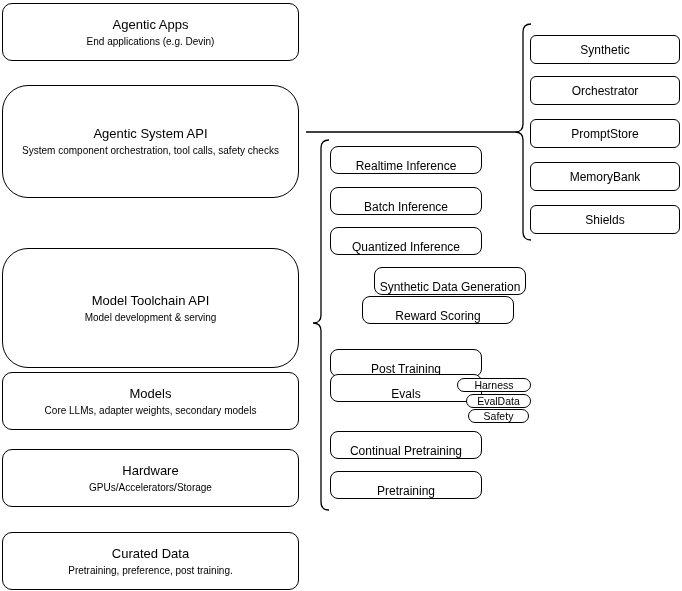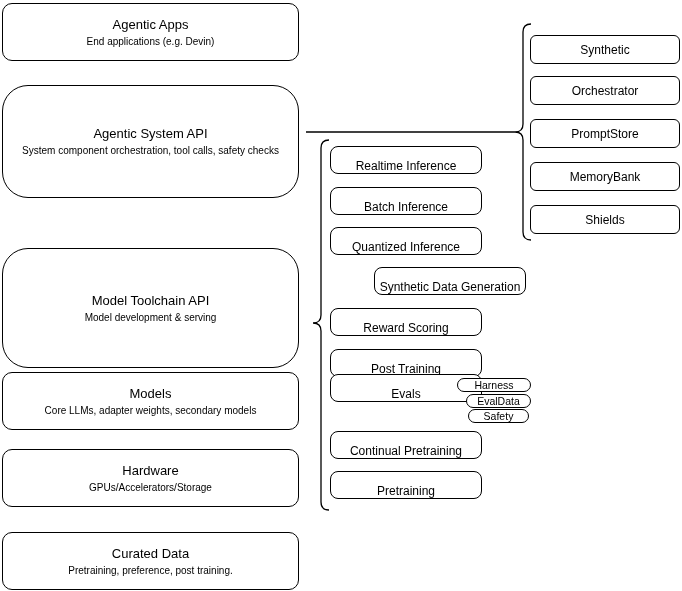--- a/index.html
+++ b/index.html
@@ -122,21 +122,21 @@
   </div>
   <div class="mini-box" style="top:187px;">
     <span>Batch Inference</span>
   </div>
   <div class="mini-box" style="top:227px;">
     <span>Quantized Inference</span>
   </div>
   <div class="mini-box" style="top:267px;margin-left:44px;">
     <span>Synthetic Data Generation</span>
   </div>
-  <div class="mini-box" style="top:308px;">
+  <div class="mini-box" style="top:296px;margin-left:32px;">
     <span>Reward Scoring</span>
   </div>
   <div class="mini-box" style="top:349px;">
     <span>Post Training</span>
   </div>
   <div class="mini-box" style="top:374px;">
     <span>Evals</span>
   </div>
   <div class="mini-box" style="top:431px;">
     <span>Continual Pretraining</span>

